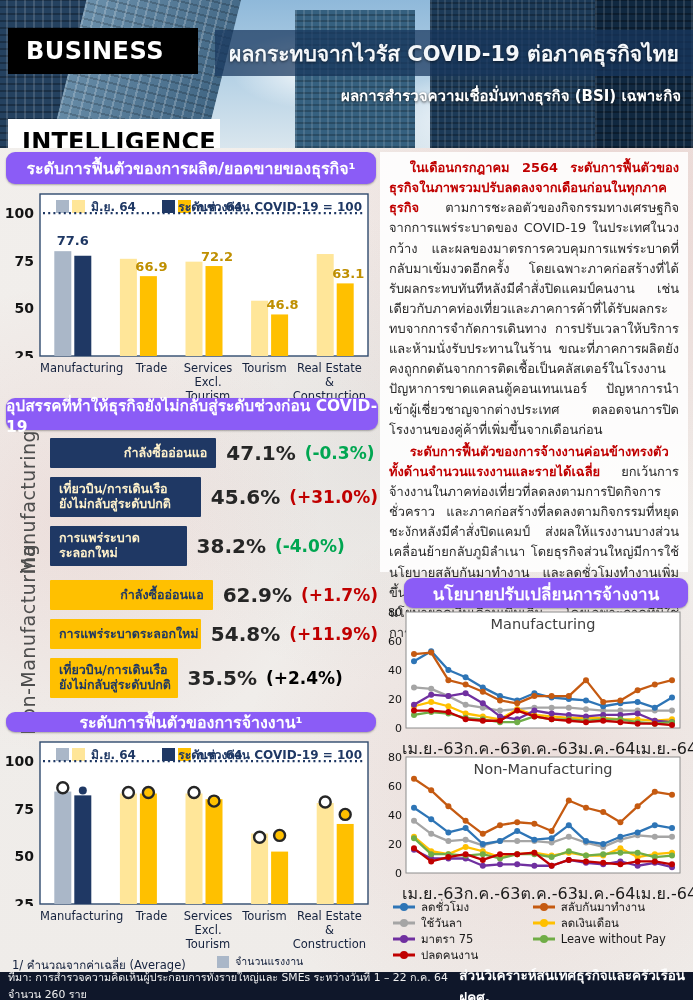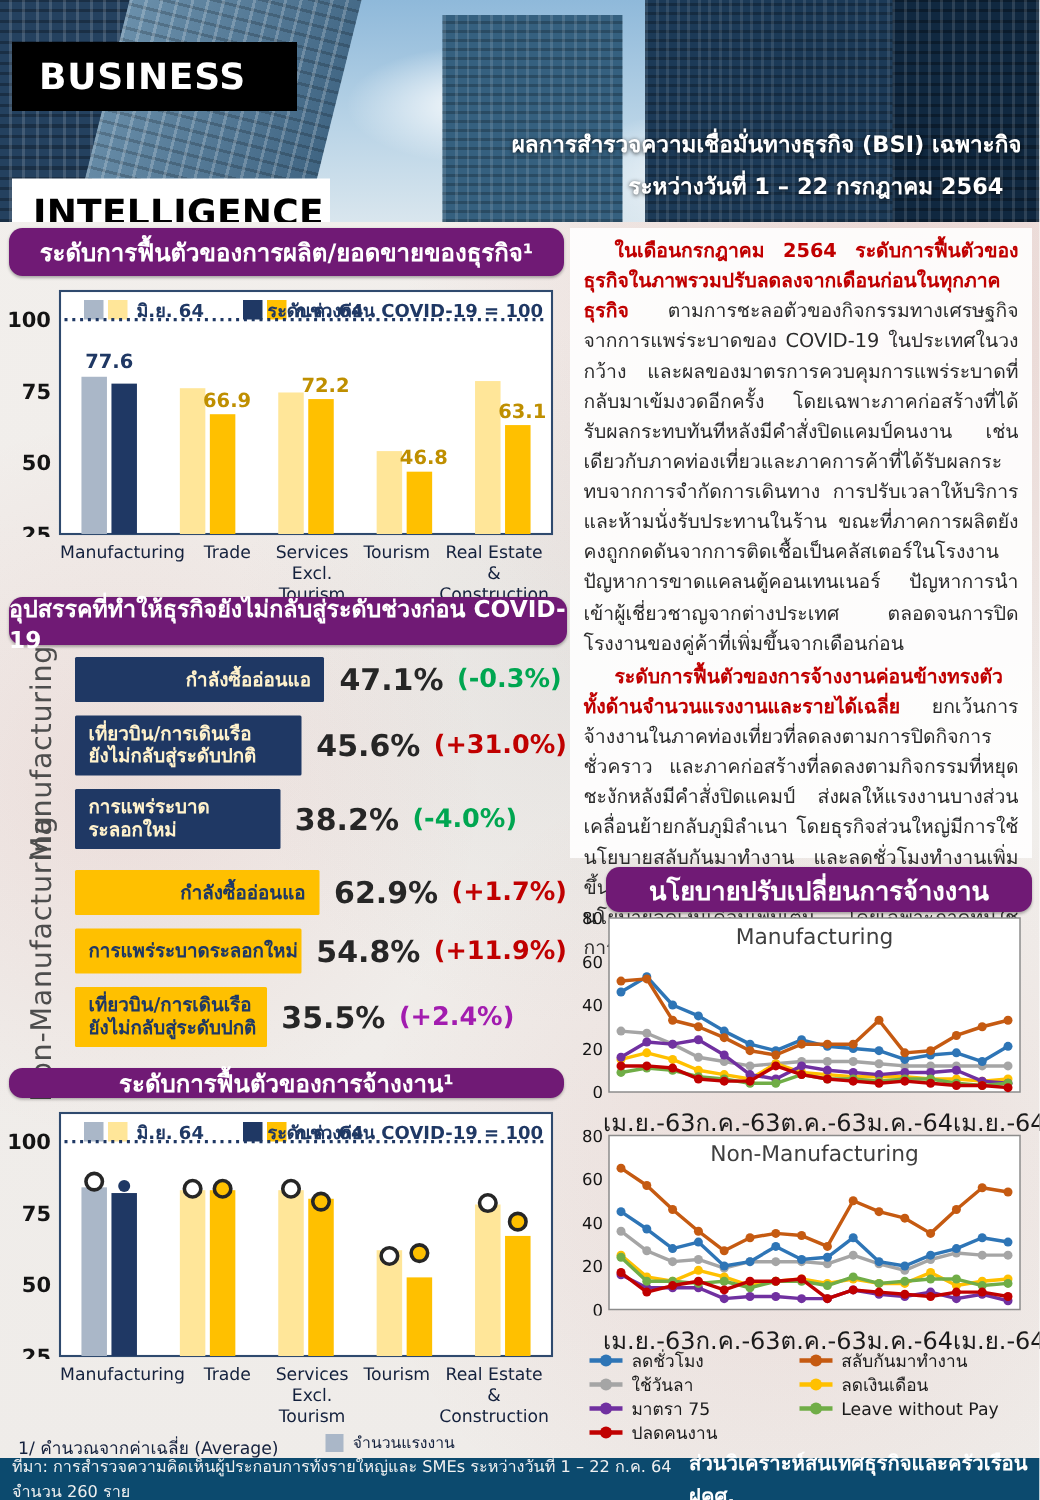--- a/index.html
+++ b/index.html
@@ -41,21 +41,21 @@
   .brand-white{position:absolute;left:8px;top:78px;width:198px;height:46px;background:#fff;
     color:#000;font-weight:bold;font-size:24px;display:flex;align-items:center;padding-left:14px;letter-spacing:.2px;margin-top:41px;}
   .title-band{position:absolute;left:215px;top:30px;width:478px;height:46px;background:rgba(23,54,93,.72);
     display:flex;align-items:center;justify-content:center;}
   .title-band .t{color:#f4f7fa;font-weight:bold;font-size:21px;text-shadow:0 1px 3px rgba(0,0,0,.55);white-space:nowrap;}
   .hdr-sub{position:absolute;right:12px;top:84px;color:#fff;font-weight:bold;font-size:15px;
     text-shadow:0 1px 3px rgba(0,0,0,.75);}
   .hdr-date{position:absolute;right:24px;top:112px;color:#fff;font-weight:bold;font-size:15px;
     text-shadow:0 1px 3px rgba(0,0,0,.75);}
   
-  .panel-title{background:#701a75;color:#fff;font-weight:bold;border-radius:9px;
+  .panel-title{background:#8b5cf6;color:#fff;font-weight:bold;border-radius:9px;
     display:flex;align-items:center;justify-content:center;box-shadow:0 1px 2px rgba(0,0,0,.3);}
   
   .p-prod{position:absolute;left:6px;top:152px;width:370px;}
   .p-prod .panel-title{height:32px;font-size:16px;}
   .p-emp{position:absolute;left:6px;top:712px;width:370px;}
   .p-emp .panel-title{height:20px;font-size:16px;}
   .cats{margin-left:34px;width:326px;display:flex;}
   .cats div{flex:1;text-align:center;font-size:11.5px;line-height:1.2;color:#14213d;font-weight:500;}
   .foot-note{font-size:11.5px;color:#14213d;margin:3px 0 0 6px;font-weight:500;}
   .emp-bottom{display:flex;justify-content:space-between;align-items:flex-start;margin-top:2px;}
@@ -82,42 +82,44 @@
     background:rgba(255,255,255,.88);padding:6px 9px;box-sizing:border-box;}
   .p-text p{margin:0 0 2px 0;font-size:12.9px;line-height:1.56;text-align:justify;color:#2b2b2b;text-indent:1.6em;}
   .lead{color:#C00000;font-weight:bold;}
   .p-policy{position:absolute;left:380px;top:578px;width:308px;}
   .p-policy .panel-title{height:30px;font-size:17px;margin-left:24px;}
   .ylab{font-size:10.5px;color:#14213d;margin:2px 0 1px 2px;}
   .xrow{display:flex;justify-content:space-between;padding:0 2px 0 22px;font-size:16px;color:#1a1a1a;height:15px;}
   .pol-legend{display:grid;grid-template-columns:1fr 1.15fr;column-gap:4px;row-gap:1px;margin:3px 0 0 12px;}
   .pol-legend .item{display:flex;align-items:center;gap:5px;font-size:11.5px;color:#1a1a1a;height:15px;}
   
-  .footer{position:absolute;left:0;top:972px;width:693px;height:28px;background:#0c4a6e;
+  .footer{position:absolute;left:0;top:972px;width:693px;height:28px;background:#0f172a;
     display:flex;align-items:center;justify-content:space-between;padding:0 8px;box-sizing:border-box;}
   .footer .src{color:#f0f0f0;font-size:10.8px;}
   .footer .credit{color:#fff;font-size:13.5px;font-weight:bold;}
 </style>
 </head>
 <body>
 
 <div class="header">
   <div>
     <div class="bldg b1"></div>
     <div class="bldg b2"></div>
     <div class="cloud c1"></div>
     <div class="cloud c2"></div>
     <div class="bldg b3"></div>
     <div class="bldg b4"></div>
     <div class="bldg b5"></div>
   </div>
   <div class="brand-black">BUSINESS</div>
   <div class="brand-white">INTELLIGENCE</div>
+  <div class="title-band">
+    <span class="t">ผลกระทบจากไวรัส COVID-19 ต่อภาคธุรกิจไทย</span>
+  </div>
   <div class="hdr-sub">ผลการสำรวจความเชื่อมั่นทางธุรกิจ (BSI) เฉพาะกิจ</div>
-  <div class="hdr-date">ระหว่างวันที่ 1 – 22 กรกฎาคม 2564</div>
 </div>
 
 <div class="p-prod">
   <div class="panel-title">ระดับการฟื้นตัวของการผลิต/ยอดขายของธุรกิจ¹</div>
   <div id="prod-chart" style="margin-top:4px;"><svg width="366" height="170" viewBox="0 0 366 170">
         <rect x="34" y="6" width="328" height="162" fill="#ffffff" stroke="#2F4A6E" stroke-width="1.4"></rect>
         <text x="28" y="30.058823529411764" font-family="DejaVu Sans, Liberation Sans, sans-serif" text-anchor="end" font-size="14" fill="#141414" font-weight="600">100</text>
         <text x="28" y="77.70588235294117" font-family="DejaVu Sans, Liberation Sans, sans-serif" text-anchor="end" font-size="14" fill="#141414" font-weight="600">75</text>
         <text x="28" y="125.3529411764706" font-family="DejaVu Sans, Liberation Sans, sans-serif" text-anchor="end" font-size="14" fill="#141414" font-weight="600">50</text>
         <text x="28" y="173" font-family="DejaVu Sans, Liberation Sans, sans-serif" text-anchor="end" font-size="14" fill="#141414" font-weight="600">25</text>
@@ -196,21 +198,21 @@
             <span>การแพร่ระบาดระลอกใหม่</span>
           </div>
           <span class="ob-val">54.8%</span>
           <span class="ob-chg" style="color: rgb(192, 0, 0);">(+11.9%)</span>
         </div>
         <div class="ob-row">
           <div class="ob-bar gold" style="width: 118.57px; height: 40px; justify-content: flex-start; padding: 0px 0px 0px 9px;">
             <span>เที่ยวบิน/การเดินเรือ<br>ยังไม่กลับสู่ระดับปกติ</span>
           </div>
           <span class="ob-val">35.5%</span>
-          <span class="ob-chg" style="color: #a21caf;">(+2.4%)</span>
+          <span class="ob-chg" style="color: #000000;">(+2.4%)</span>
         </div>
       </div>
     </div>
   <div class="ob-note">ตัวเลขในวงเล็บ ( ) แสดงการเปลี่ยนแปลงจากระดับในเดือนก่อน</div>
 </div>
 
 <div class="p-emp">
   <div class="panel-title">ระดับการฟื้นตัวของการจ้างงาน¹</div>
   <div id="emp-chart" style="margin-top:4px;"><svg width="366" height="170" viewBox="0 0 366 170">
         <rect x="34" y="6" width="328" height="162" fill="#ffffff" stroke="#2F4A6E" stroke-width="1.4"></rect>

